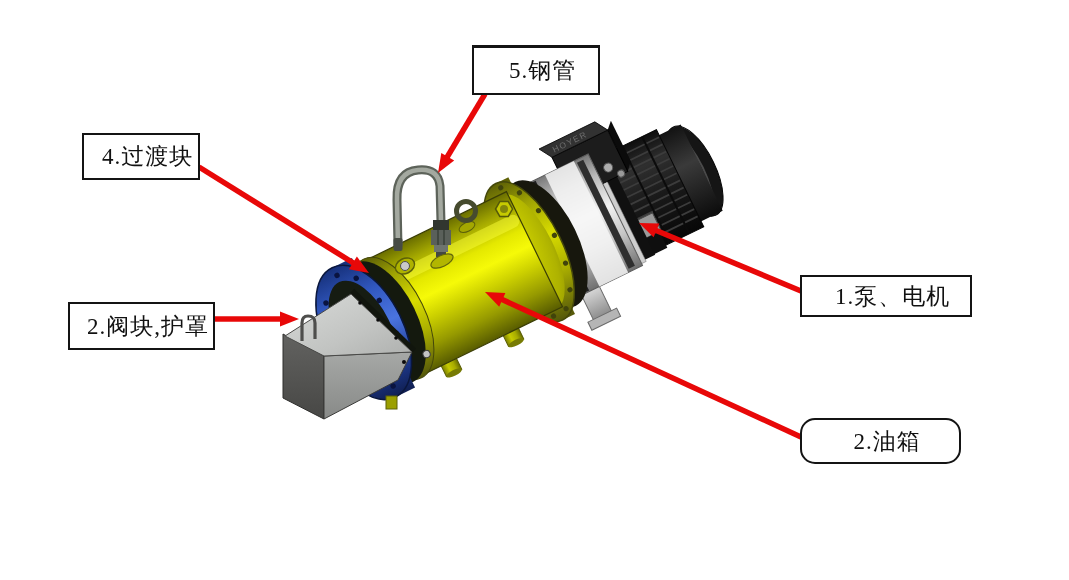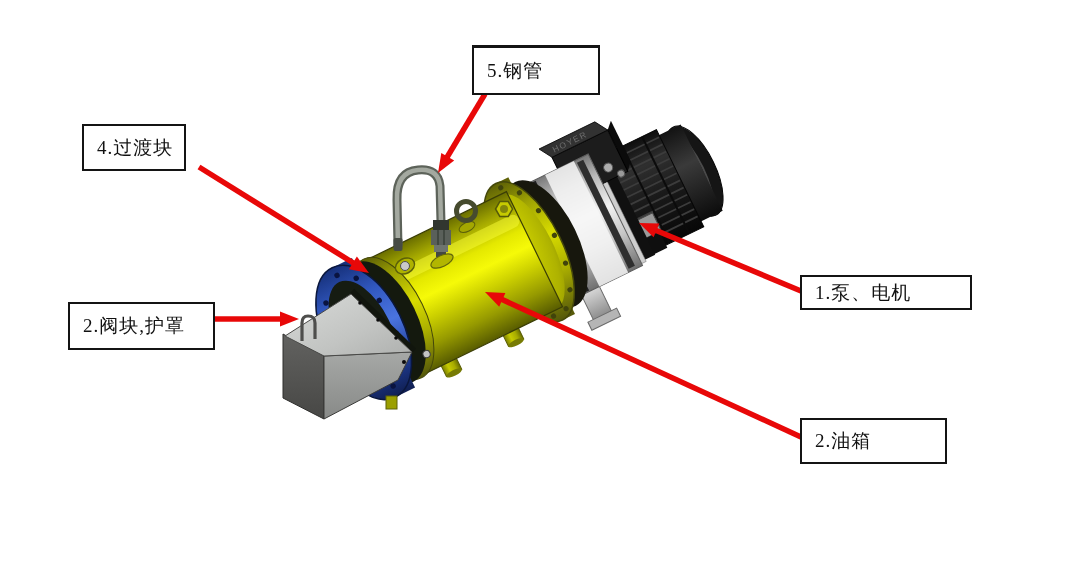--- a/index.html
+++ b/index.html
@@ -1,21 +1,21 @@
 <!DOCTYPE html>
 <html><head>
 <meta charset="utf-8">
 <style>
   html,body{margin:0;padding:0;background:#ffffff;}
   .stage{position:relative;width:1069px;height:580px;background:#ffffff;overflow:hidden;
          font-family:"Liberation Serif","DejaVu Serif",serif;}
   .stage svg{position:absolute;left:0;top:0;}
   .callout{position:absolute;box-sizing:border-box;border:2px solid #141414;background:#ffffff;
-           display:flex;align-items:center;padding-left:13px;font-size:19px;color:#111;
-           letter-spacing:1px;white-space:nowrap;}
+           display:flex;align-items:center;padding-left:13px;font-size:23px;color:#111;
+           letter-spacing:1px;white-space:nowrap;justify-content:center;}
   .callout.thickTop{border-top-width:3px;}
 </style>
 </head>
 <body>
 
 <div class="stage">
 
 <svg width="1069" height="580" viewBox="0 0 1069 580">
   <defs>
     <linearGradient id="gradTank" x1="0" y1="0" x2="0" y2="1">
@@ -262,26 +262,26 @@
     <g>
       <line x1="801" y1="437" x2="501" y2="299"></line>
       <polygon points="485,292 505.4,293.1 499.2,306.7" stroke="none"></polygon>
     </g>
   </g>
 </svg>
 
 <div class="callout thickTop" style="left:472px;top:45px;width:128px;height:50px;">
   <span>5.钢管</span>
 </div>
-<div class="callout" style="left:82px;top:124px;width:104px;height:47px;">
+<div class="callout" style="left:82px;top:133px;width:118px;height:47px;">
   <span>4.过渡块</span>
 </div>
 <div class="callout" style="left:68px;top:302px;width:147px;height:48px;">
   <span>2.阀块,护罩</span>
 </div>
-<div class="callout" style="left:800px;top:275px;width:172px;height:35px;">
+<div class="callout" style="left:800px;top:275px;width:172px;height:42px;">
   <span>1.泵、电机</span>
 </div>
-<div class="callout" style="left:800px;top:418px;width:147px;height:46px;">
+<div class="callout" style="left:800px;top:418px;width:161px;height:46px;border-radius:15px;">
   <span>2.油箱</span>
 </div>
 
 </div>
 
 </body></html>

